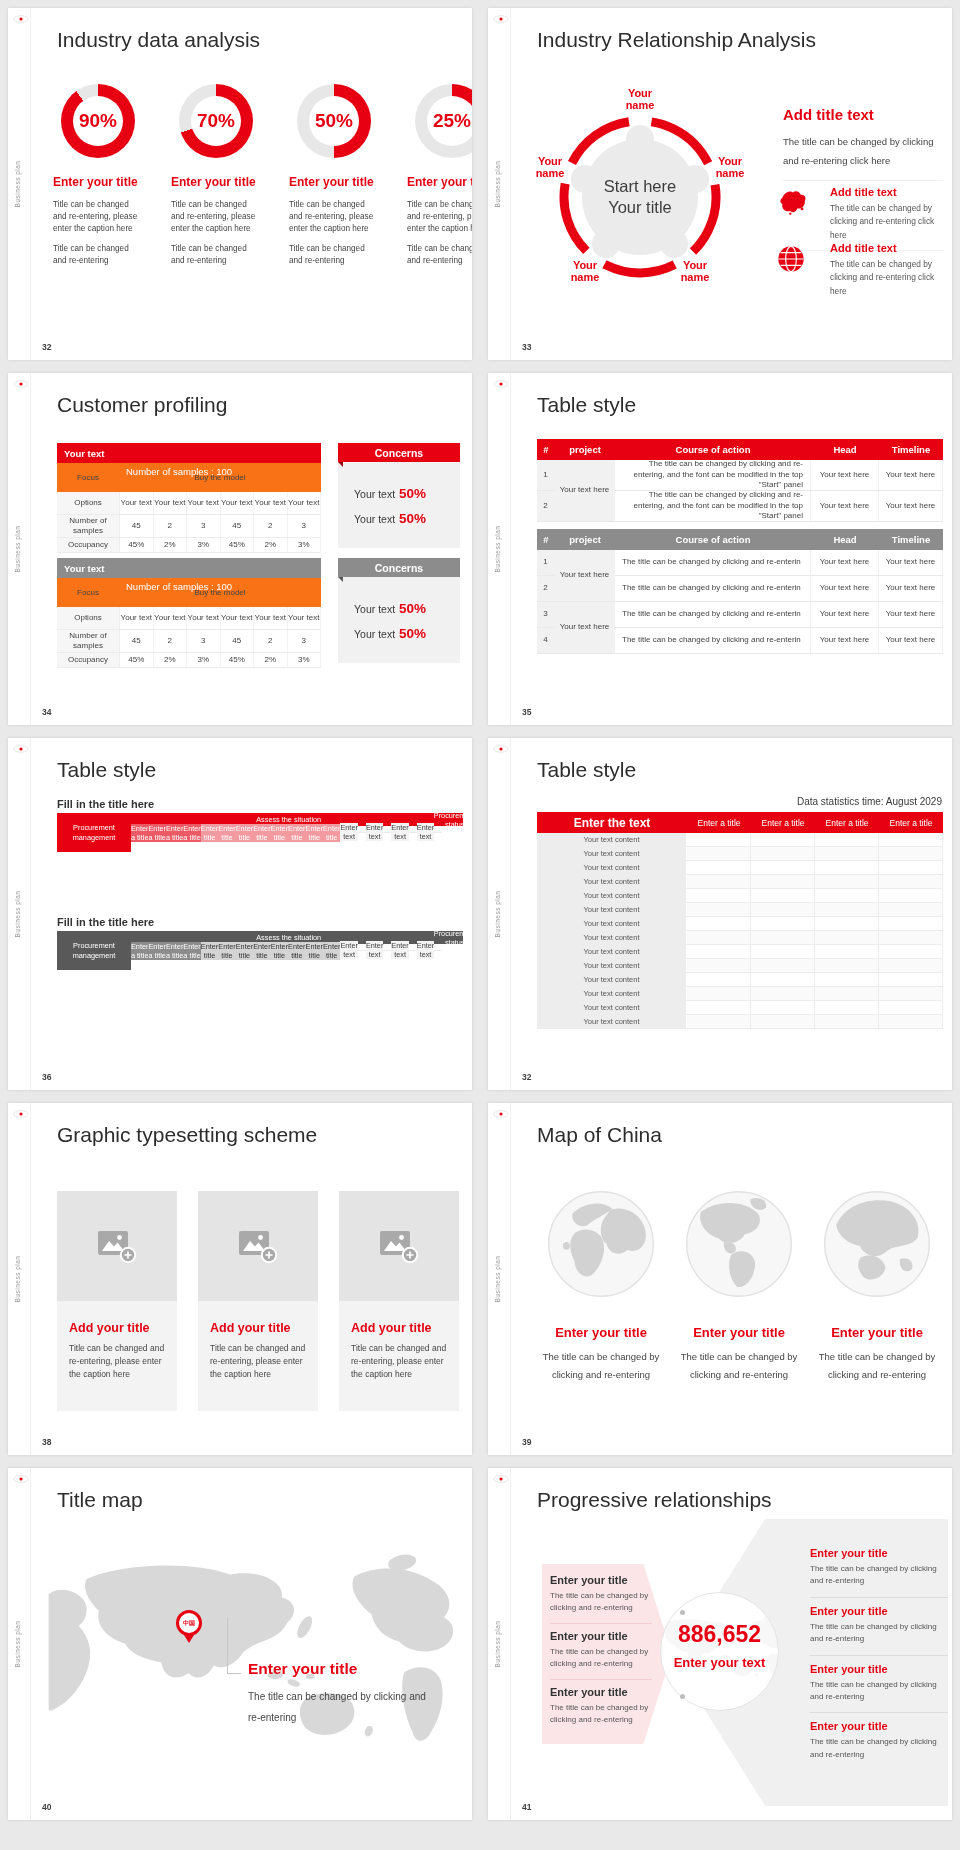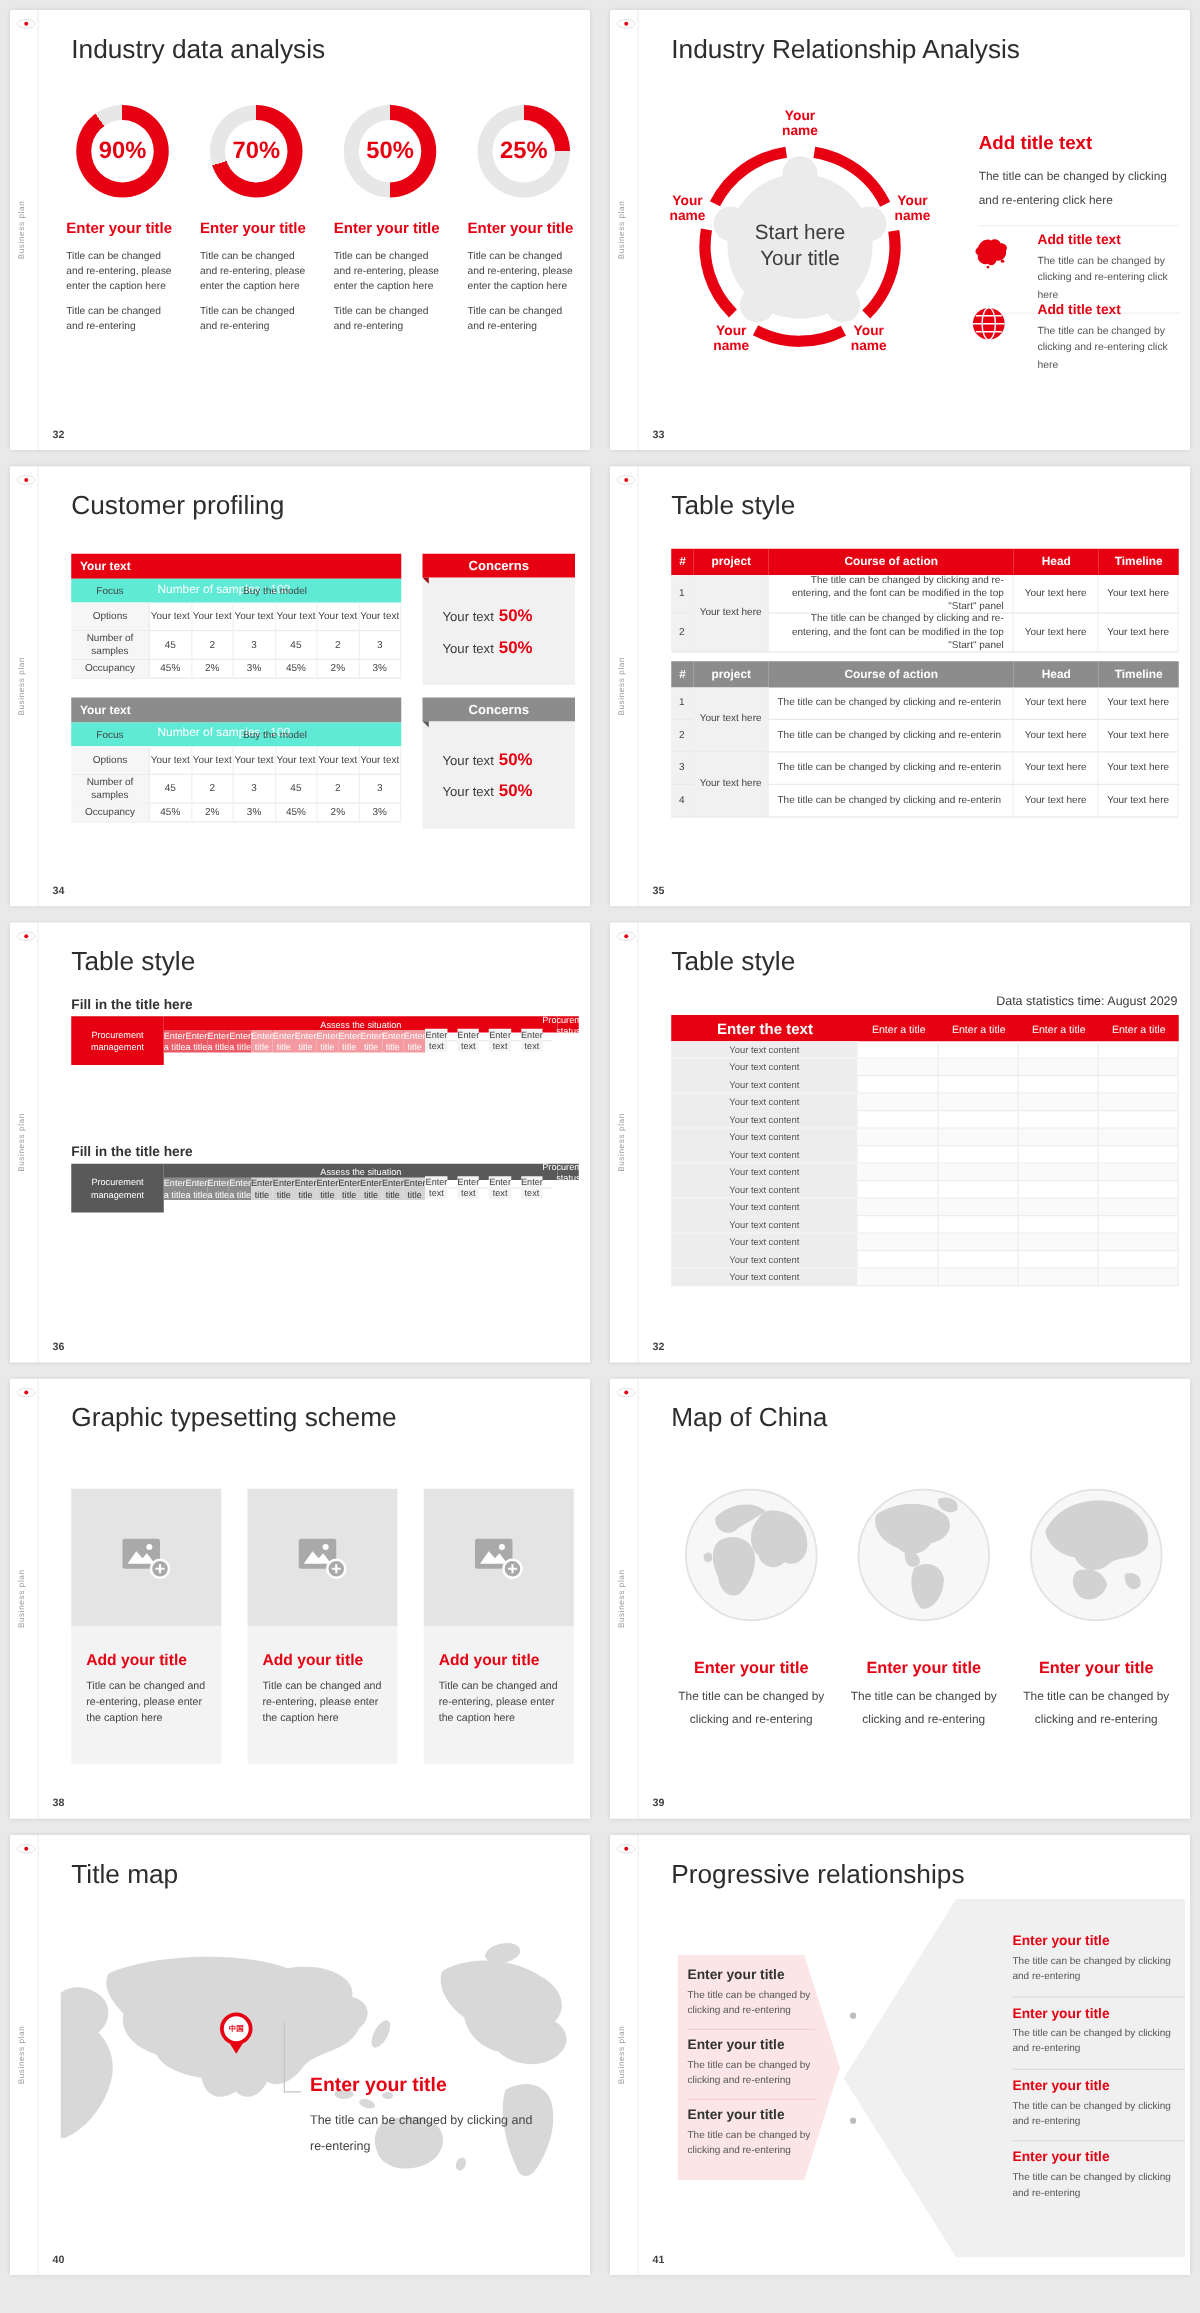--- a/index.html
+++ b/index.html
@@ -5,21 +5,21 @@
   html,body{margin:0;padding:0;background:#e9e9e9;}
   body{width:960px;font-family:"Liberation Sans",sans-serif;-webkit-font-smoothing:antialiased;}
   .grid{display:grid;grid-template-columns:464px 464px;gap:13px 16px;padding:8px 8px 22px 8px;}
   .slide{position:relative;width:464px;height:352px;background:#fff;box-shadow:0 0 3px rgba(0,0,0,.12);overflow:hidden;}
   .strip{position:absolute;left:0;top:0;bottom:0;width:22px;border-right:1px solid #efefef;}
   .vtext{position:absolute;left:6px;top:50%;transform:translateY(-50%) rotate(180deg);writing-mode:vertical-rl;font-size:6.5px;color:#9a9a9a;letter-spacing:.5px;white-space:nowrap;}
   .logo{position:absolute;left:5px;top:6px;}
   .pnum{position:absolute;left:7px;bottom:8px;font-size:8.5px;font-weight:bold;color:#3f3f3f;margin-left:27px;}
   .stitle{position:absolute;left:49px;top:20px;font-size:21px;color:#2d2d2d;font-weight:400;}
   
-  .donut-row{position:absolute;left:45px;top:76px;display:flex;gap:17px;justify-content:space-between;}
+  .donut-row{position:absolute;left:45px;top:76px;display:flex;gap:28px;justify-content:space-between;}
   .donut-col{width:90px;text-align:left;}
   .donut{position:relative;width:74px;height:74px;border-radius:50%;margin:0 auto;}
   .donut::after{content:"";position:absolute;inset:12px;background:#fff;border-radius:50%;}
   .donut .pct{position:absolute;inset:0;display:flex;align-items:center;justify-content:center;font-size:19px;font-weight:bold;color:#e60012;z-index:1;}
   .donut-col .dt{margin-top:17px;font-size:12px;font-weight:bold;color:#e60012;}
   .donut-col .dc1{margin-top:10px;font-size:8.2px;color:#454545;line-height:1.45;}
   .donut-col .dc2{margin-top:8px;font-size:8.2px;color:#454545;line-height:1.45;}
   
   .ring-wrap{position:absolute;left:47px;top:84px;width:210px;height:210px;}
   .node{position:absolute;width:56px;text-align:center;font-size:11px;font-weight:bold;color:#e60012;line-height:1.05;}
@@ -30,21 +30,21 @@
   .s33-item .ic{position:absolute;left:0;top:2px;}
   .s33-item .it{margin-left:54px;font-size:11px;font-weight:bold;color:#e60012;}
   .s33-item .ib{margin-left:54px;margin-top:4px;font-size:8.3px;color:#555;line-height:1.6;}
   
   .t34{position:absolute;left:49px;width:264px;font-size:8px;color:#444;}
   .t34h{display:flex;height:20px;color:#fff;align-items:center;}
   .t34h .hl{width:62px;padding-left:7px;font-weight:bold;font-size:9.5px;}
   .t34h .hr{flex:1;text-align:left;font-size:9.5px;margin-top:36px;}
   .redbg{background:#e60012;}
   .graybg{background:#8c8c8c;}
-  .t34focus{display:flex;background:#5eead4;height:19px;align-items:center;}
+  .t34focus{display:flex;background:#f97316;height:29px;align-items:center;}
   .t34focus .fl{width:62px;text-align:center;}
   .t34focus .fv{flex:1;text-align:center;}
   .t34row{display:flex;border-bottom:1px solid #ececec;}
   .t34row .rl{width:62px;background:#f6f6f6;display:flex;align-items:center;justify-content:center;text-align:center;border-right:1px solid #ececec;line-height:1.2;}
   .t34row .cells{flex:1;display:flex;}
   .t34row .cell{flex:1;display:flex;align-items:center;justify-content:center;text-align:center;border-right:1px solid #f1f1f1;line-height:1.2;}
   .h22{height:22px;}.h14{height:14px;}
   .conc{position:absolute;left:330px;width:122px;}
   .conc .banner{position:relative;height:19px;color:#fff;font-weight:bold;font-size:10.5px;display:flex;align-items:center;justify-content:center;}
   .banner.redbg::after,.banner.graybg::after{content:"";position:absolute;left:0;top:19px;border-top:5px solid #9b0010;border-left:5px solid transparent;}
@@ -857,20 +857,27 @@
         <div class="li">
         <div class="lt">Enter your title</div>
         <div class="lb">The title can be changed by clicking and re-entering</div>
       </div>
         <div class="li">
         <div class="lt">Enter your title</div>
         <div class="lb">The title can be changed by clicking and re-entering</div>
       </div>
       </div>
 
+    <div class="circle41">
+      <svg width="140" height="80" viewBox="0 0 760 420">
+          <use href="#worldmap"></use>
+        </svg>
+      <div class="c41v">886,652</div>
+      <div class="c41l">Enter your text</div>
+    </div>
     <div class="dot41" style="left:192px;top:142px;"></div>
     <div class="dot41" style="left:192px;top:226px;"></div>
 
     <div class="rightitems">
         <div class="ri">
         <div class="rt">Enter your title</div>
         <div class="rb">The title can be changed by clicking and re-entering</div>
       </div>
         <div class="ri">
         <div class="rt">Enter your title</div>

